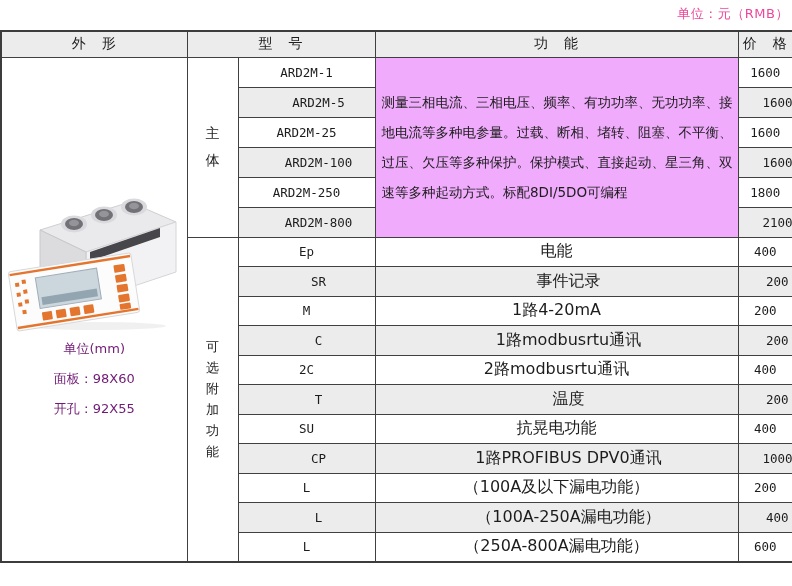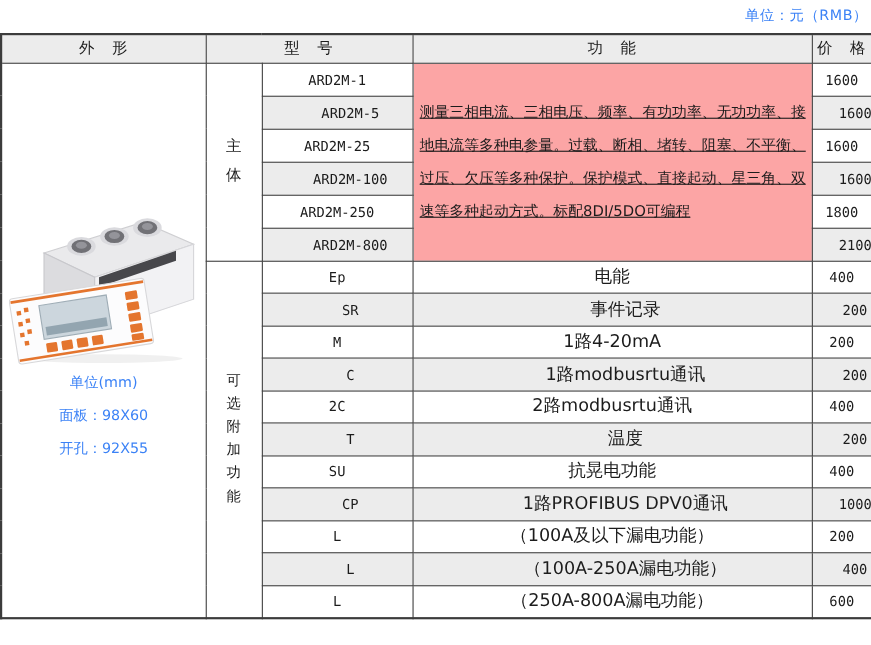--- a/index.html
+++ b/index.html
@@ -10,21 +10,21 @@
     background: #fff;
     overflow: hidden;
     font-family: "DejaVu Sans", "Liberation Sans", sans-serif;
     color: #1c1c1c;
   }
   .unit-note {
     position: absolute;
     top: 5px; right: 3px;
     font-size: 13px;
     letter-spacing: .5px;
-    color: #3b82f6;
+    color: #ec4899;
   }
   table.price-table {
     position: absolute;
     left: 0; top: 30px;
     width: 792px;
     border-collapse: collapse;
     table-layout: fixed;
     border: 2px solid #3c3c3c;
   }
   th, td {
@@ -44,44 +44,43 @@
     letter-spacing: 1px;
   }
   tr.main-row { height: 30px; }
   tr.opt-row  { height: 29.5px; }
   tr.shade > td { background: #ececec; padding-left: 24px; }
   td.model-cell, td.price-cell {
     font-family: "DejaVu Sans Mono", "Liberation Mono", monospace;
     font-size: 12.5px;
   }
   td.function-merged {
-    background: #fca5a5;
+    background: #f0abfc;
     text-align: left;
     padding: 0 4px 0 6px;
     line-height: 30px;
     font-size: 13.5px;
-    text-decoration: underline;
   }
   td.function-cell { font-size: 16px; }
   td.section-cell { background: #fff; }
   .vertical {
     width: 1.1em;
     margin: 0 auto;
     word-break: break-all;
     text-align: center;
   }
   .lh27 { line-height: 27px; font-size: 14px; }
   .lh21 { line-height: 21px; font-size: 13px; }
   td.appearance-cell { background: #fff; vertical-align: top; }
   .device-wrap { margin: 120px auto 0; width: 172px; height: 154px; }
   .dims {
     margin-top: 2px;
     font-size: 13px;
     line-height: 30px;
-    color: #3b82f6;
+    color: #701a75;
   }
 </style>
 </head>
 <body>
 
 <div class="page">
 
   <div class="unit-note">单位：元（RMB）</div>
 
   <table class="price-table">

